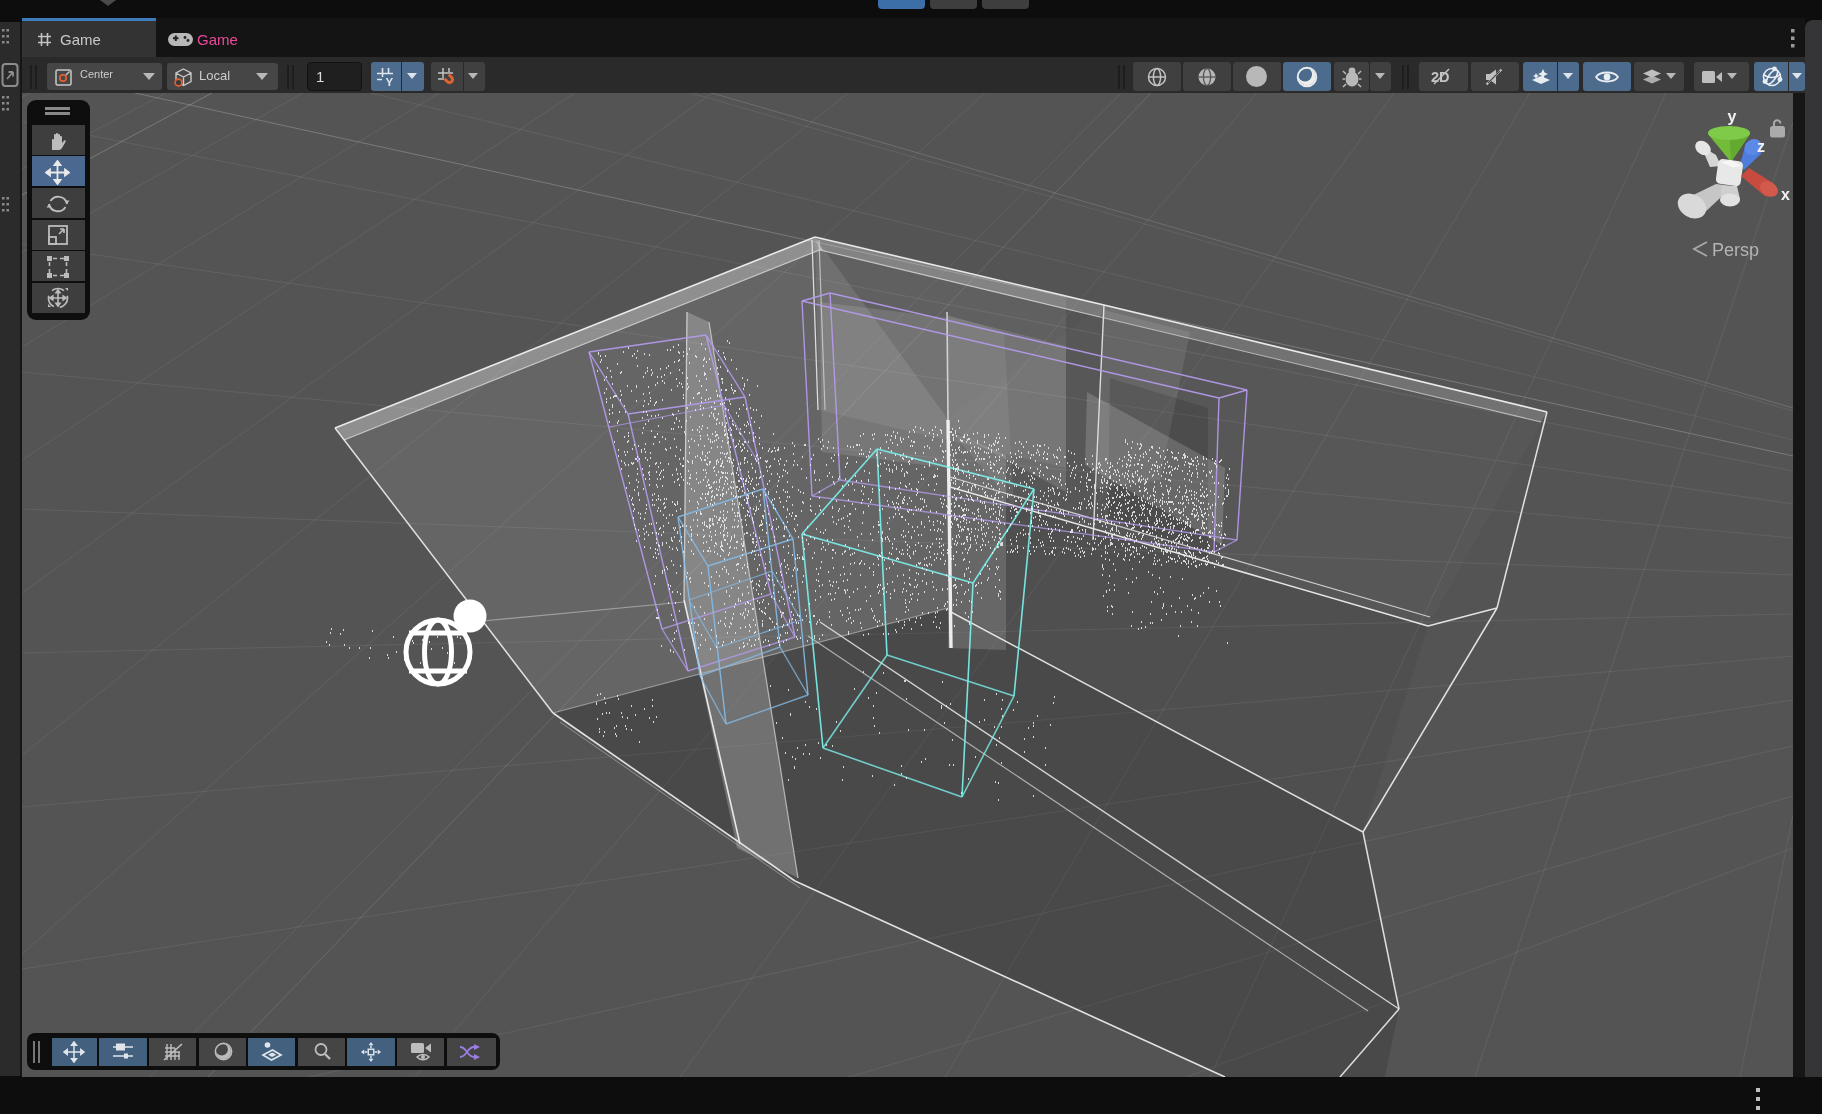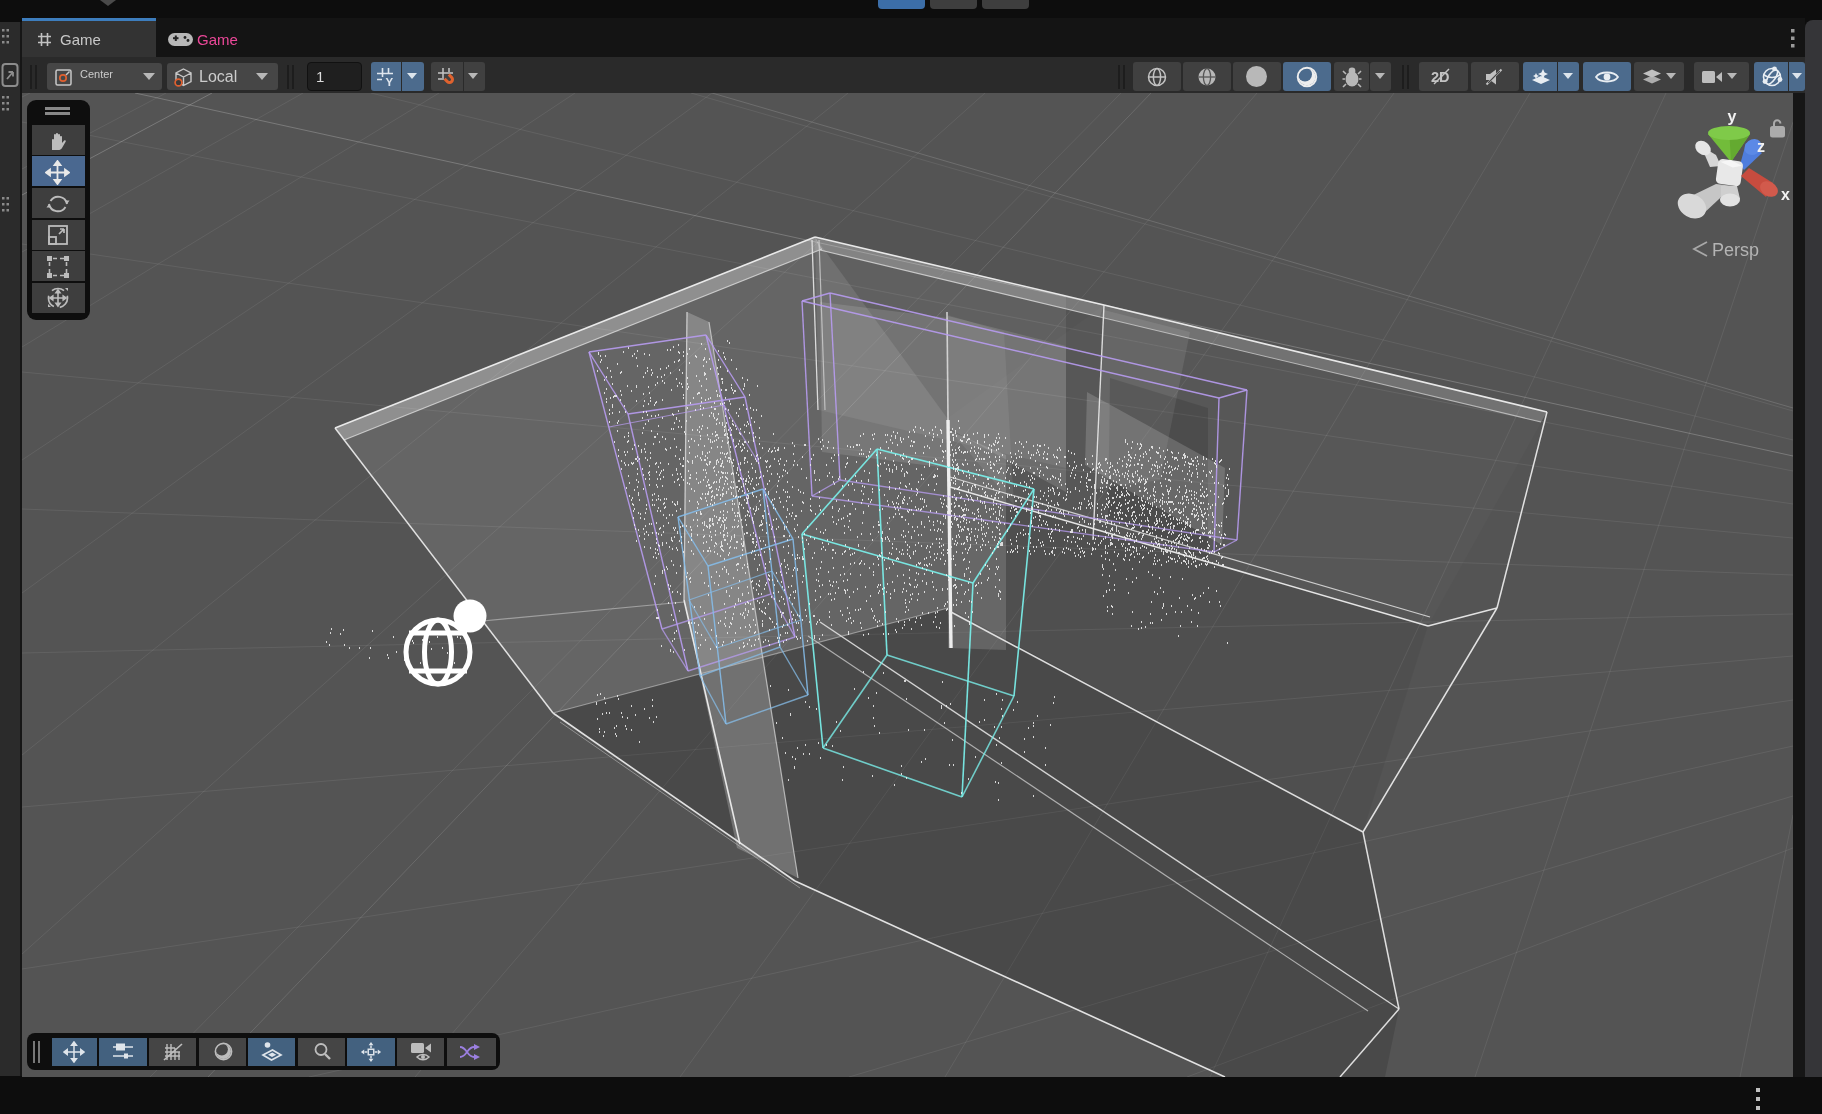--- a/index.html
+++ b/index.html
@@ -82,21 +82,21 @@
 <div class="abs" style="left:80px;top:68px;font-size:11px;color:#cccccc">Center</div>
 <div class="abs" style="left:143px;top:73px;width:0;height:0;border-left:6px solid transparent;border-right:6px solid transparent;border-top:7px solid #b8b8b8"></div>
 
 <div class="abs" style="left:167px;top:63px;width:111px;height:27px;background:#464646;border-radius:3px"></div>
 <svg class="abs" style="left:172px;top:66px" width="23" height="23" viewBox="0 0 23 23">
  <g fill="none" stroke="#c8c8c8" stroke-width="1.4">
   <path d="M11.5 3 L19 7 V15.5 L11.5 19.5 L4 15.5 V7 Z M4 7 L11.5 11 L19 7 M11.5 11 V19.5"></path>
       </g>
  <circle cx="6.5" cy="16.5" r="3.4" fill="#3a3a3a" stroke="#e06030" stroke-width="1.7"></circle>
     </svg>
-<div class="abs" style="left:199px;top:68px;font-size:16px;color:#cccccc">Local</div>
+<div class="abs" style="left:199px;top:68px;font-size:13px;color:#cccccc">Local</div>
 <div class="abs" style="left:256px;top:73px;width:0;height:0;border-left:6px solid transparent;border-right:6px solid transparent;border-top:7px solid #b8b8b8"></div>
 
 <div class="abs" style="left:287px;top:65px;width:2px;height:24px;background:#1d1d1d"></div>
 <div class="abs" style="left:292px;top:65px;width:2px;height:24px;background:#1d1d1d"></div>
 
 <div class="abs" style="left:307px;top:62px;width:55px;height:29px;background:#1f1f1f;border:1px solid #111;border-radius:4px"></div>
 <div class="abs" style="left:316px;top:68px;font-size:15px;color:#dddddd">1</div>
 
 <div class="abs" style="left:371px;top:62px;width:30px;height:29px;background:#4c6b8d;border-radius:3px 0 0 3px"></div>
 <div class="abs" style="left:402px;top:62px;width:22px;height:29px;background:#4c6b8d;border-radius:0 3px 3px 0"></div>

